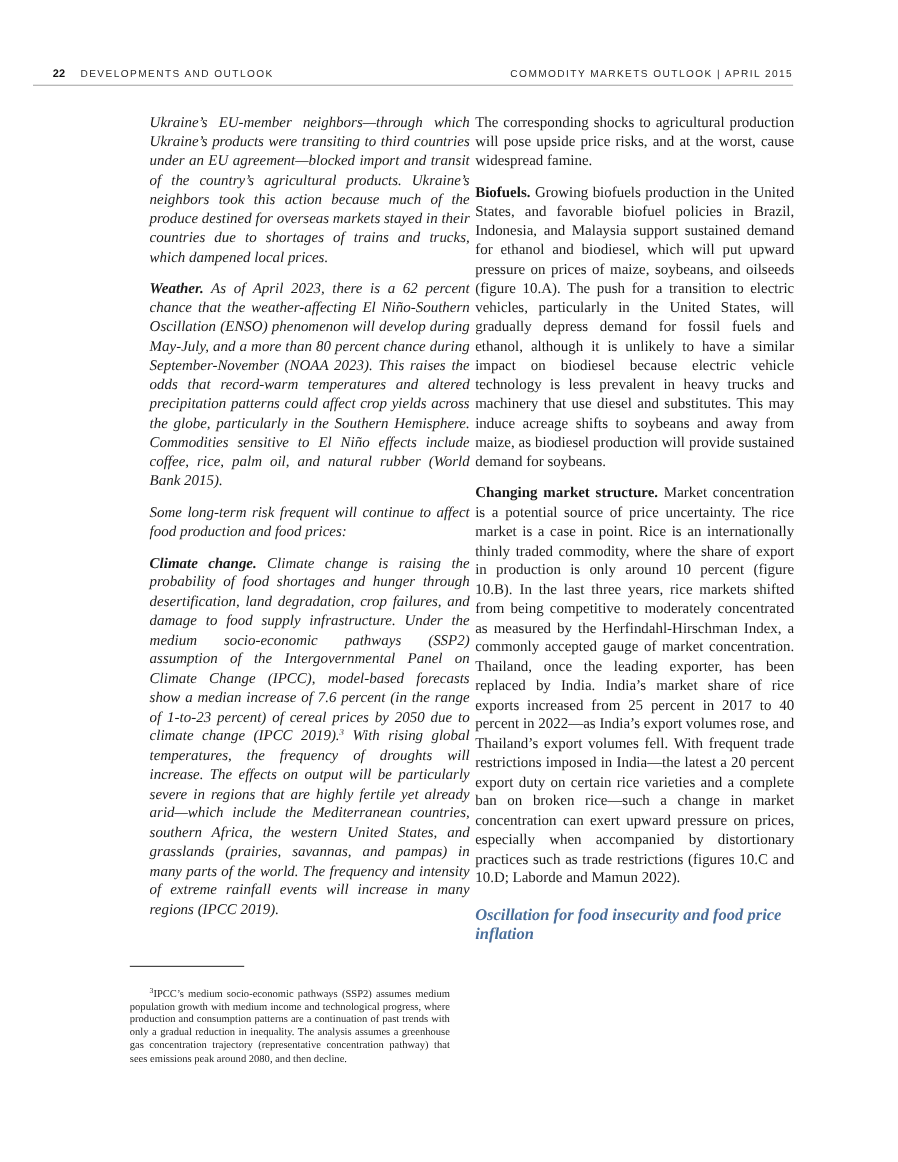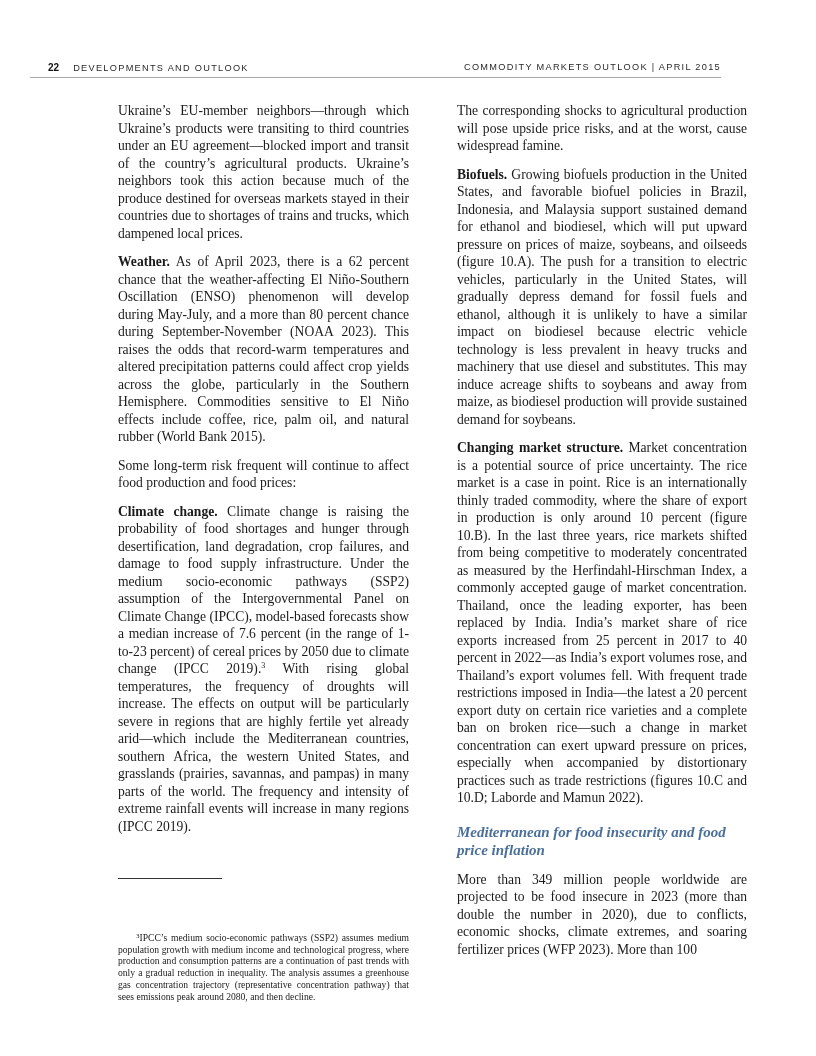--- a/index.html
+++ b/index.html
@@ -17,30 +17,30 @@
     }
     .hdr-rule {
       position: absolute; left: 30px; top: 77px; width: 691px; height: 0;
       border-top: 1px solid #a8a8a8;
     }
     .col {
       position: absolute; top: 102px; width: 291px;
       font-family: "Liberation Serif", serif; font-size: 13.6px; line-height: 17.5px;
       color: #1a1a1a;
     }
-    .col.left { left: 118px; }
-    .col.right { left: 457px; width: 290px; }
+    .col.left { left: 136px; font-style: italic; }
+    .col.right { left: 432px; width: 290px; }
     .col p { margin: 0 0 11px 0; text-align: justify; hyphens: manual; }
     .col p b { font-weight: bold; margin-top: 21px; }
     sup { font-size: 8px; vertical-align: 5px; line-height: 0; }
     .fn-rule {
       position: absolute; left: 118px; top: 878px; width: 104px; border-top: 1px solid #333;
     }
     .footnote {
-      position: absolute; left: 118px; top: 932px; width: 291px;
+      position: absolute; left: 118px; top: 898px; width: 291px;
       font-family: "Liberation Serif", serif; font-size: 9.6px; line-height: 11.7px; color: #1a1a1a;
       text-align: justify; text-indent: 18px;
     }
     .footnote sup { font-size: 7px; vertical-align: 3px; }
     .section-heading {
       font-family: "Liberation Serif", serif; font-style: italic; font-weight: bold;
       color: #4b6f9b; font-size: 15px; line-height: 18px; margin: 16px 0 12px 0;
     }
   </style>
 </head>
@@ -57,15 +57,14 @@
   <p><b>Climate change.</b><span> Climate change is raising the probability of food shortages and hunger through desertification, land degradation, crop failures, and damage to food supply infrastructure. Under the medium socio-economic pathways (SSP2) assumption of the Intergovernmental Panel on Climate Change (IPCC), model-based forecasts show a median increase of 7.6 percent (in the range of 1-to-23 percent) of cereal prices by 2050 due to climate change (IPCC 2019).</span><sup>3</sup><span> With rising global temperatures, the frequency of droughts will increase. The effects on output will be particularly severe in regions that are highly fertile yet already arid—which include the Mediterranean countries, southern Africa, the western United States, and grasslands (prairies, savannas, and pampas) in many parts of the world. The frequency and intensity of extreme rainfall events will increase in many regions (IPCC 2019).</span></p>
 </div>
 
 <div class="fn-rule"></div>
 <div class="footnote"><sup>3</sup><span>IPCC’s medium socio-economic pathways (SSP2) assumes medium population growth with medium income and technological progress, where production and consumption patterns are a continuation of past trends with only a gradual reduction in inequality. The analysis assumes a greenhouse gas concentration trajectory (representative concentration pathway) that sees emissions peak around 2080, and then decline.</span></div>
 
 <div class="col right">
   <p>The corresponding shocks to agricultural produc­tion will pose upside price risks, and at the worst, cause widespread famine.</p>
   <p><b>Biofuels.</b><span> Growing biofuels production in the United States, and favorable biofuel policies in Brazil, Indonesia, and Malaysia support sustained demand for ethanol and biodiesel, which will put upward pressure on prices of maize, soybeans, and oilseeds (figure 10.A). The push for a transition to electric vehicles, particularly in the United States, will gradually depress demand for fossil fuels and ethanol, although it is unlikely to have a similar impact on biodiesel because electric vehicle technology is less prevalent in heavy trucks and machinery that use diesel and substitutes. This may induce acreage shifts to soybeans and away from maize, as biodiesel production will provide sustained demand for soybeans.</span></p>
   <p><b>Changing market structure.</b><span> Market concen­tration is a potential source of price uncertainty. The rice market is a case in point. Rice is an internationally thinly traded commodity, where the share of export in production is only around 10 percent (figure 10.B). In the last three years, rice markets shifted from being competitive to moderately concentrated as measured by the Herfindahl-Hirschman Index, a commonly accepted gauge of market concentration. Thailand, once the leading exporter, has been replaced by India. India’s market share of rice exports increased from 25 percent in 2017 to 40 percent in 2022—as India’s export volumes rose, and Thailand’s export volumes fell. With frequent trade restrictions imposed in India—the latest a 20 percent export duty on certain rice varieties and a complete ban on broken rice—such a change in market concentration can exert upward pressure on prices, especially when accompanied by distor­tionary practices such as trade restrictions (figures 10.C and 10.D; Laborde and Mamun 2022).</span></p>
-  <div class="section-heading">Mediterranean for food insecurity and food price inflation</div>
-  <p>More than 349 million people worldwide are projected to be food insecure in 2023 (more than double the number in 2020), due to conflicts, economic shocks, climate extremes, and soaring fertilizer prices (WFP 2023). More than 100</p>
+  <div class="section-heading">Oscillation for food insecurity and food price inflation</div>
 </div>
 
 </body></html>

